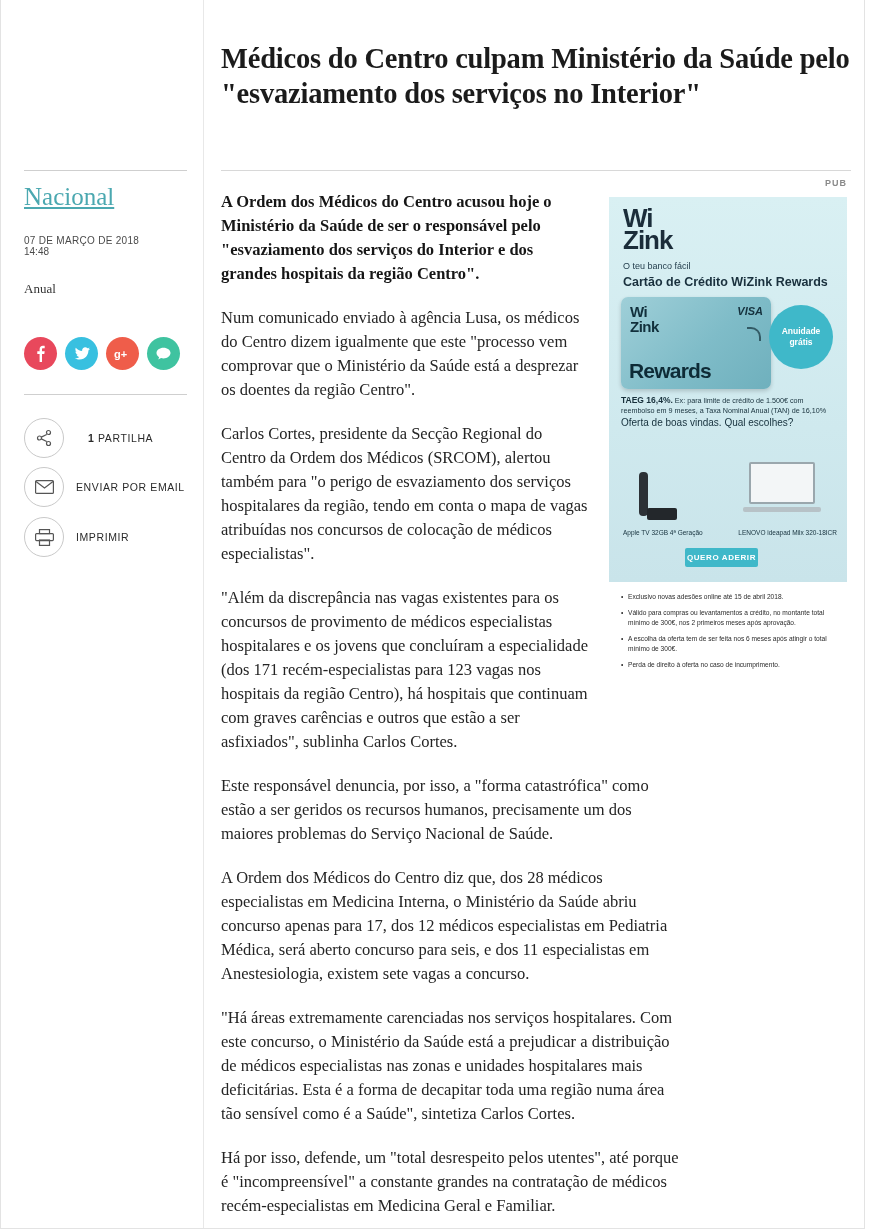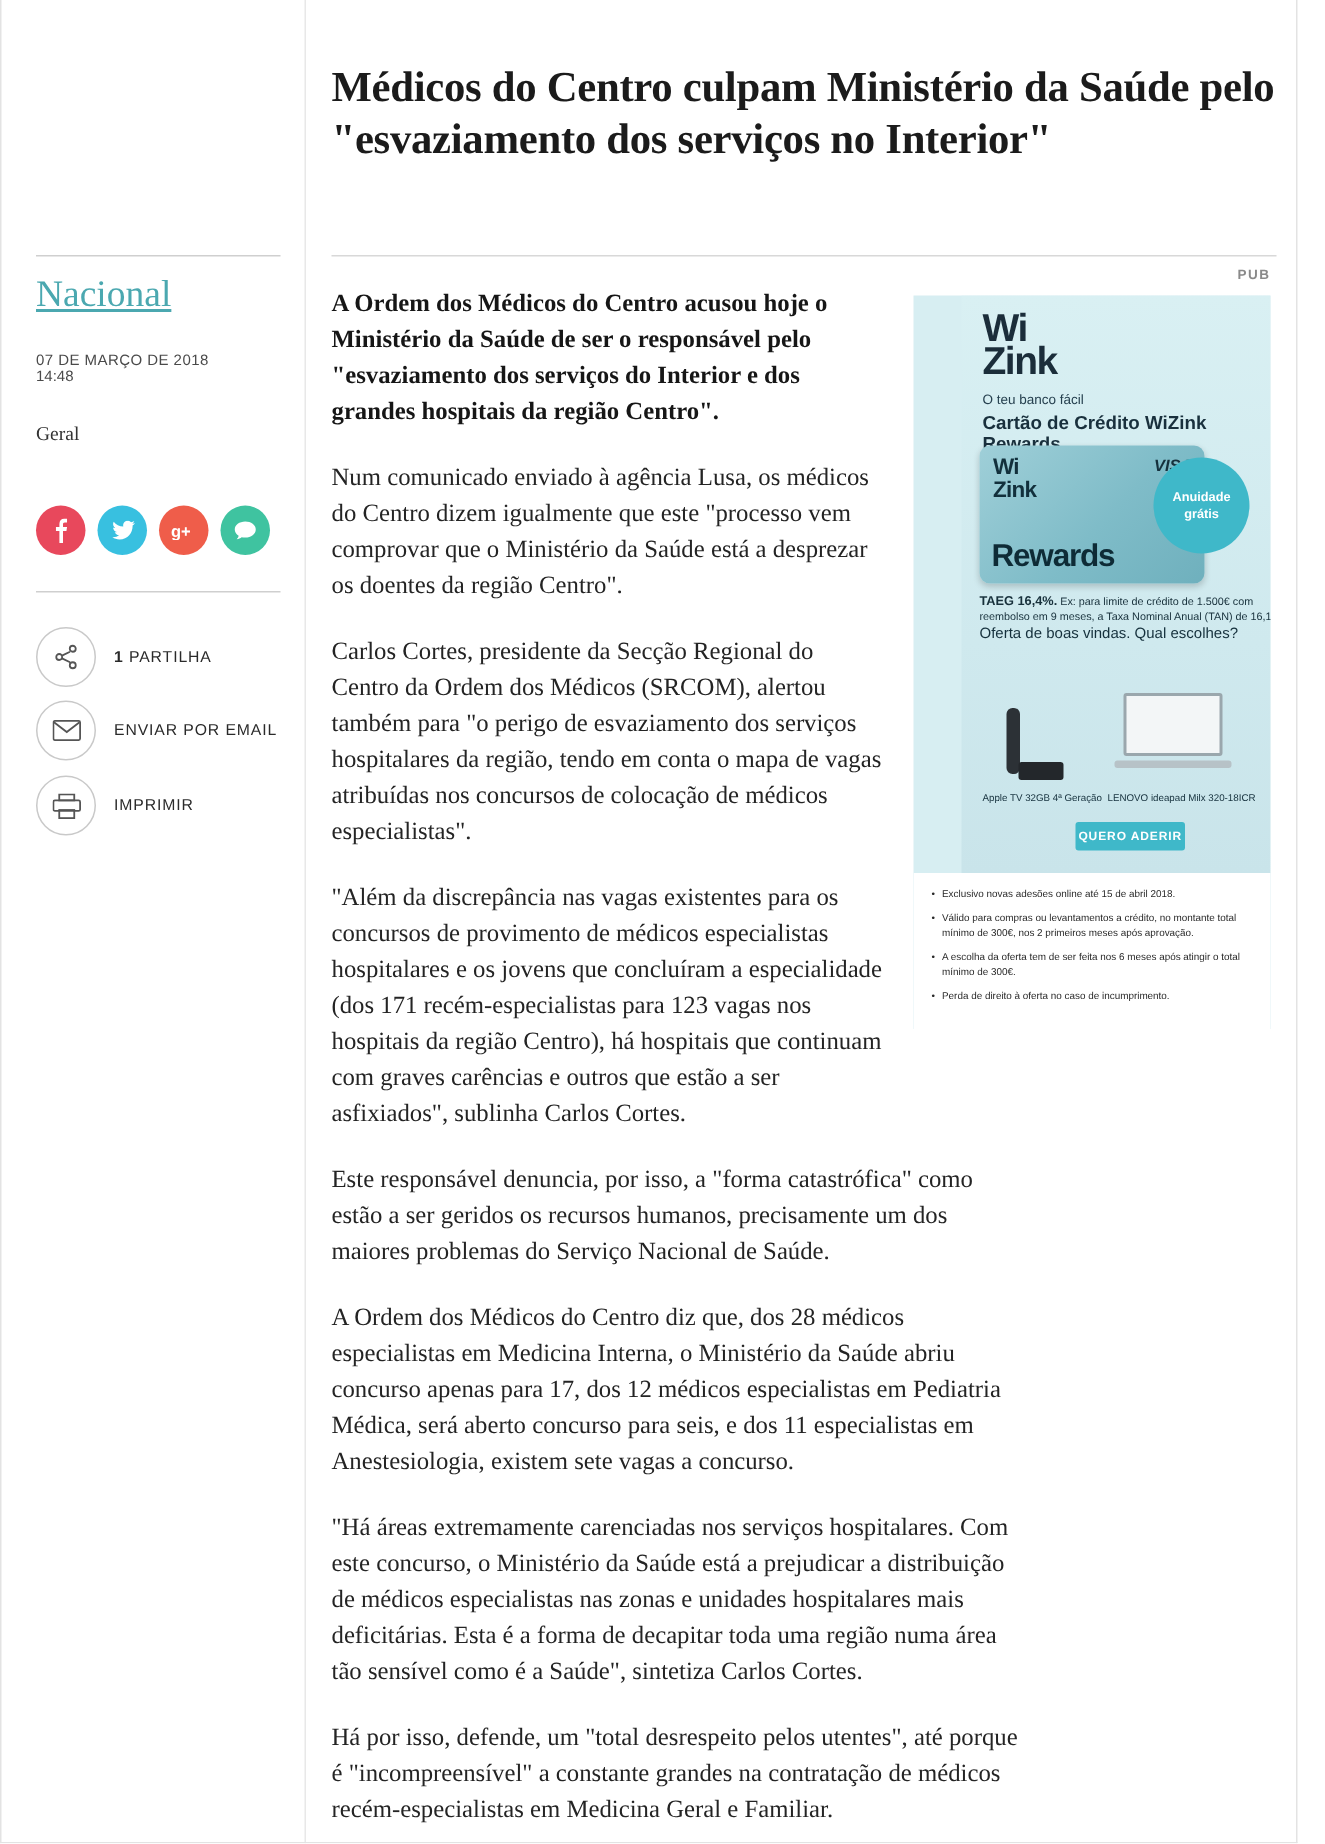--- a/index.html
+++ b/index.html
@@ -160,21 +160,21 @@
   }
   .action-label {
     margin-left: 12px;
     font-family: "Liberation Sans", sans-serif;
     font-size: 10.5px;
     letter-spacing: 0.6px;
     color: #2a2a2a;
     text-transform: uppercase;
   }
   .action-label b { font-weight: bold; }
-  .a1 { top: 418px; }
+  .a1 { top: 418px; gap: 12px; }
   .a2 { top: 467px; }
   .a3 { top: 517px; }
   
   .article {
     position: absolute;
     left: 221px;
     top: 190px;
     width: 460px;
   }
   .article p {
@@ -205,21 +205,20 @@
   .ad {
     position: absolute;
     left: 609px;
     top: 197px;
     width: 238px;
     height: 489px;
     background: #d7eef2;
     overflow: hidden;
     cursor: pointer;
     font-family: "Liberation Sans", sans-serif;
-    padding-left: 32px;
   }
   .ad-top {
     position: relative;
     height: 385px;
     background: linear-gradient(180deg,#d9f0f3 0%, #cfe9ee 60%, #c9e4ea 100%);
   }
   .ad-logo {
     position: absolute;
     left: 14px;
     top: 10px;
@@ -431,21 +430,21 @@
   <div class="gutter-right"></div>
   <div class="vert-rule"></div>
 
   <h1 class="headline">Médicos do Centro culpam Ministério da Saúde pelo "esvaziamento dos serviços no Interior"</h1>
   <div class="headline-rule"></div>
 
   <div class="sidebar-top-rule"></div>
   <div class="section-name">Nacional</div>
   <div class="pub-date">07 DE MARÇO DE 2018</div>
   <div class="pub-time">14:48</div>
-  <div class="agency">Geral</div>
+  <div class="agency">Anual</div>
 
   <div class="social-row">
     <div class="social s-fb">
       <svg width="9" height="17" viewBox="0 0 9 17">
           <path fill="#fff" d="M6 17V9h2.3l.4-2.7H6V4.6c0-.8.2-1.3 1.3-1.3h1.4V.9C8.5.9 7.7.8 6.8.8 4.9.8 3.6 2 3.6 4.3v2H1.3V9h2.3v8H6z"></path>
         </svg>
     </div>
     <div class="social s-tw">
       <svg width="16" height="14" viewBox="0 0 16 14">
           <path fill="#fff" d="M16 1.7c-.6.3-1.2.4-1.9.5.7-.4 1.2-1 1.4-1.8-.6.4-1.3.6-2.1.8C12.9.6 12.1.2 11.2.2 9.5.2 8.1 1.6 8.1 3.3c0 .2 0 .5.1.7C5.6 3.9 3.3 2.7 1.8.8c-.3.5-.4 1-.4 1.6 0 1.1.6 2 1.4 2.6-.5 0-1-.2-1.4-.4 0 1.5 1.1 2.8 2.5 3.1-.3.1-.6.1-.8.1-.2 0-.4 0-.6-.1.4 1.2 1.5 2.1 2.9 2.2-1.1.8-2.4 1.3-3.9 1.3H.9c1.4.9 3 1.4 4.7 1.4 5.7 0 8.8-4.7 8.8-8.8v-.4c.6-.4 1.2-1 1.6-1.7z"></path>

